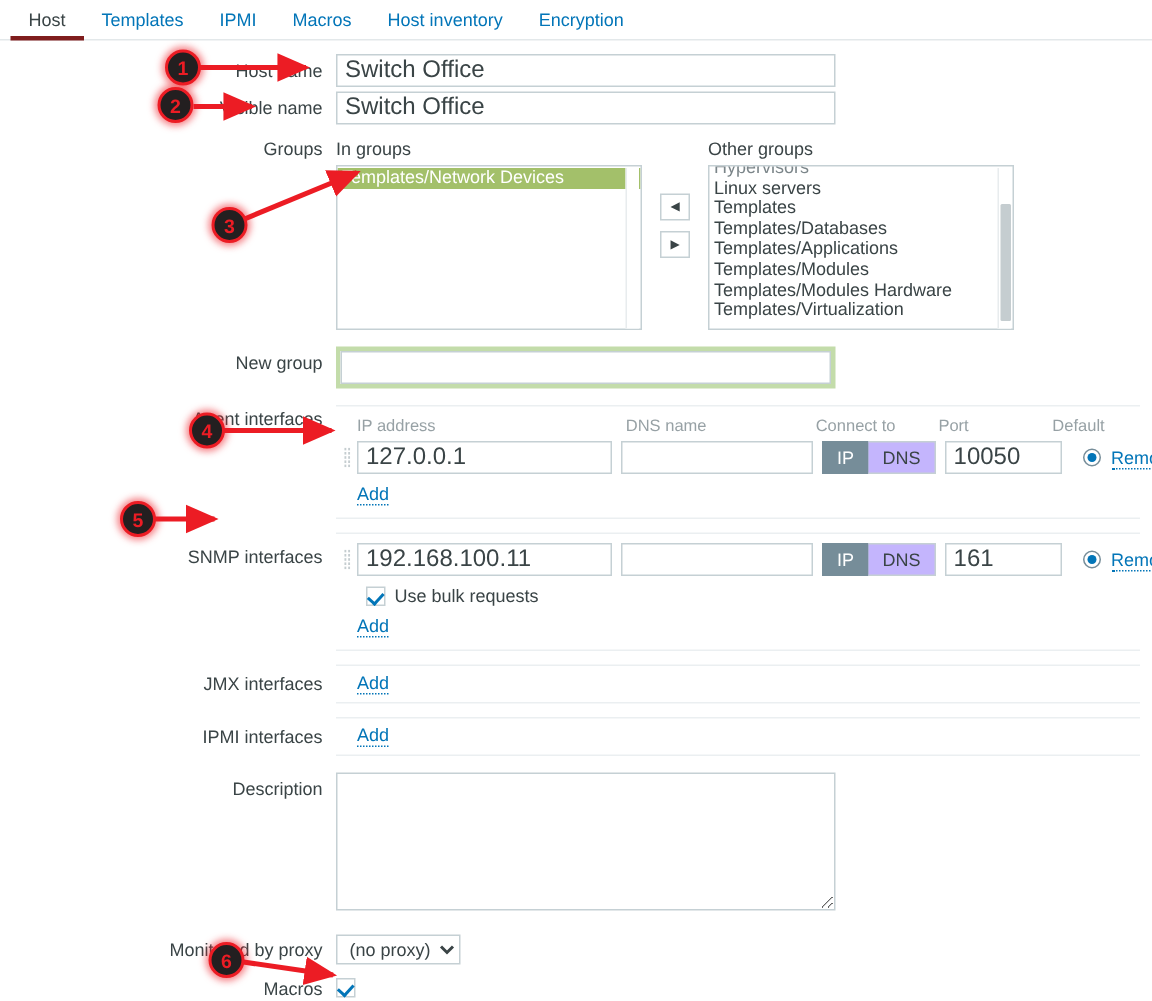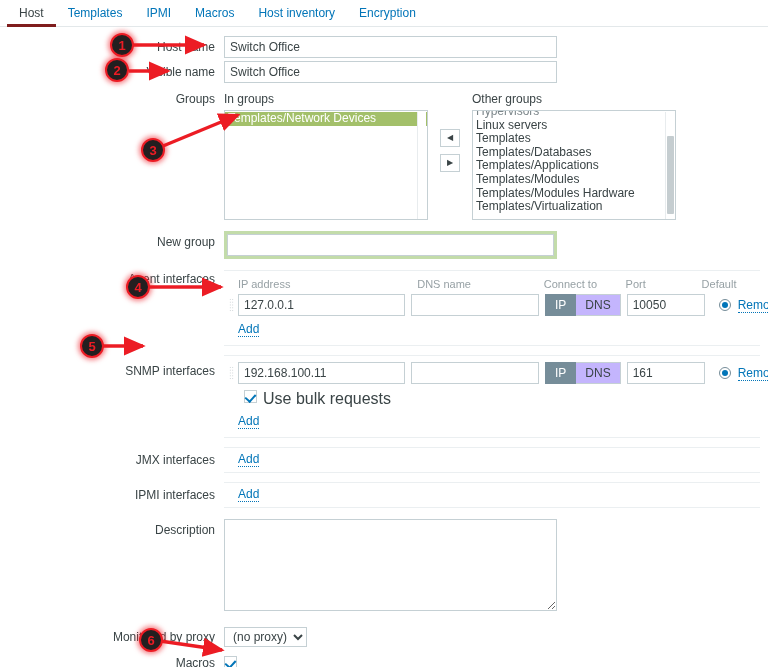--- a/index.html
+++ b/index.html
@@ -46,21 +46,21 @@
     padding-right: 9px;
     font-size: 12px;
     color: #3a4446;
     line-height: 22px;
     flex: none;
   }
   .fld { flex: 1; }
 
   input[type=text] {
     font-family: "Liberation Sans", sans-serif;
-    font-size: 12px;
+    font-size: 16px;
     color: #3a4446;
     border: 1px solid #c5d0d4;
     background: #fff;
     height: 22px;
     padding: 0 5px;
     outline: none;
   }
   input[type=text]::placeholder { color: #b0bbbf; }
 
   .w-main { width: 333px; }
@@ -202,23 +202,23 @@
     cursor: pointer;
   }
   .addlnk {
     display: inline-block;
     margin: 6px 0 0 14px;
     color: #0275b8; font-size: 12px;
     border-bottom: 1px dotted #0275b8;
     cursor: pointer;
   }
   .bulk {
-    display: flex; align-items: flex-start;
+    display: flex; align-items: flex-end;
     margin: 6px 0 0 20px;
-    font-size: 16px;
+    font-size: 12px;
   }
 
   .chk {
     width: 13px; height: 13px;
     border: 1px solid #c5d0d4; background: #fff;
     display: inline-block; position: relative;
     cursor: pointer; flex: none; margin-right: 6px;
   }
   .chk.on::after {
     content: "";

